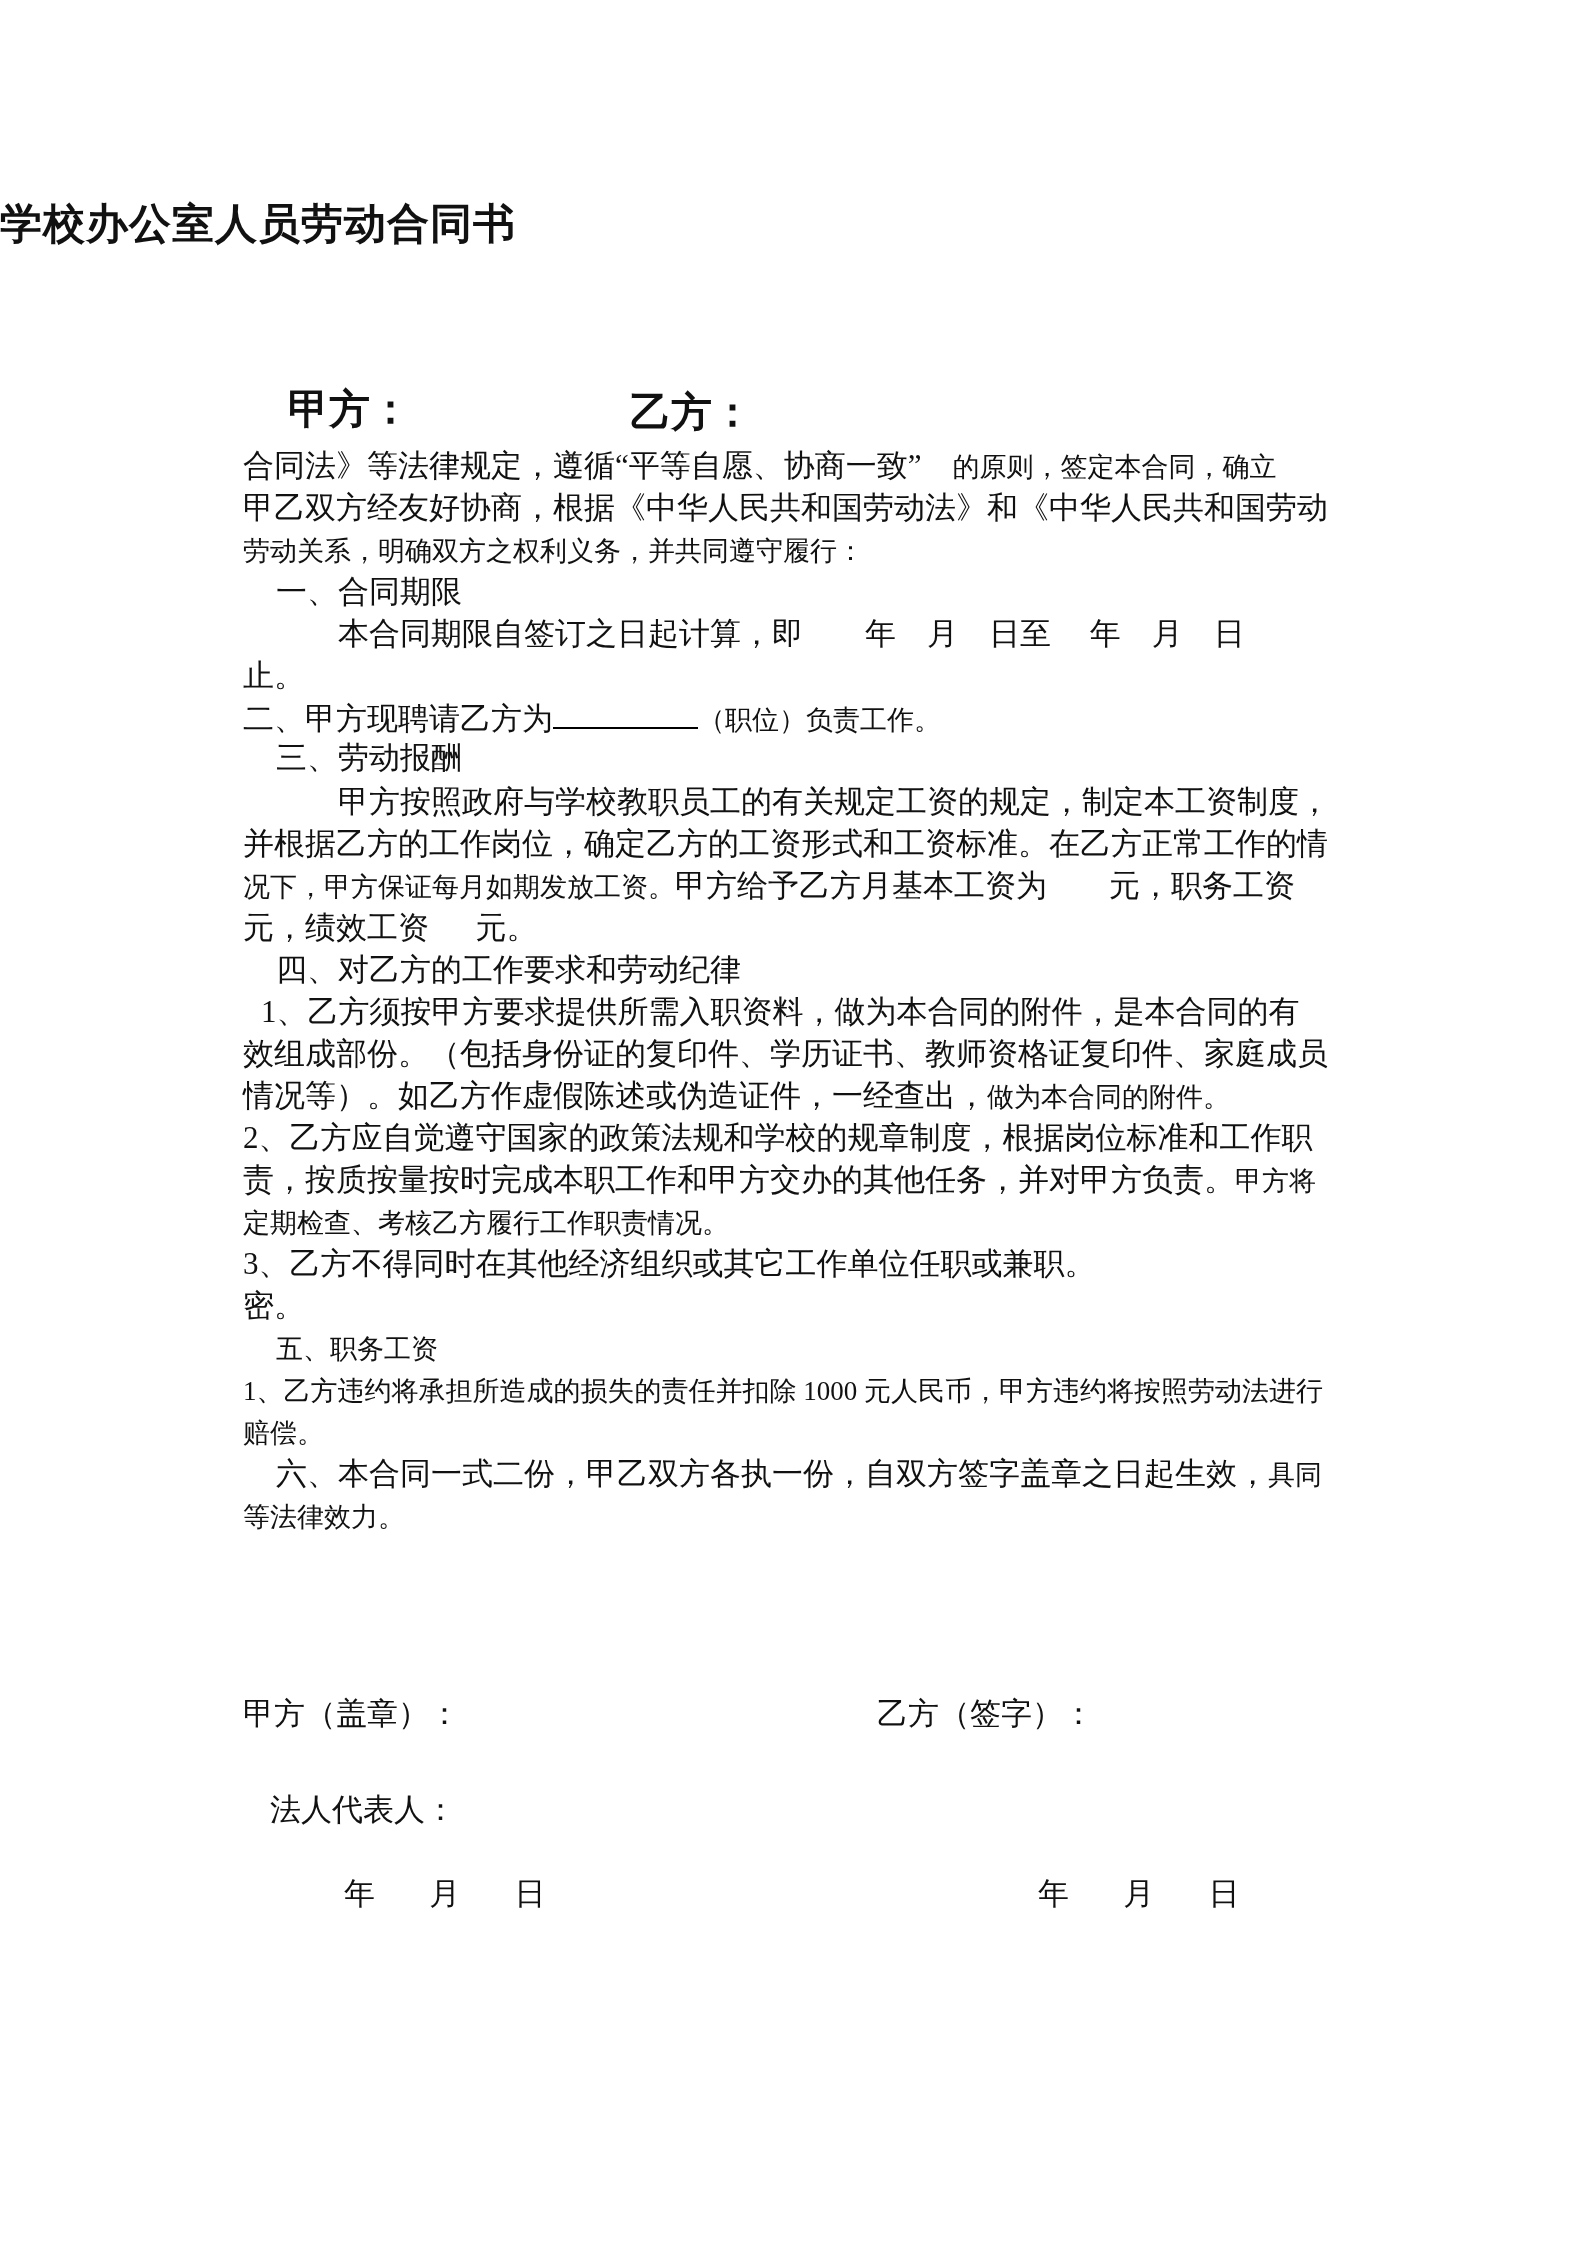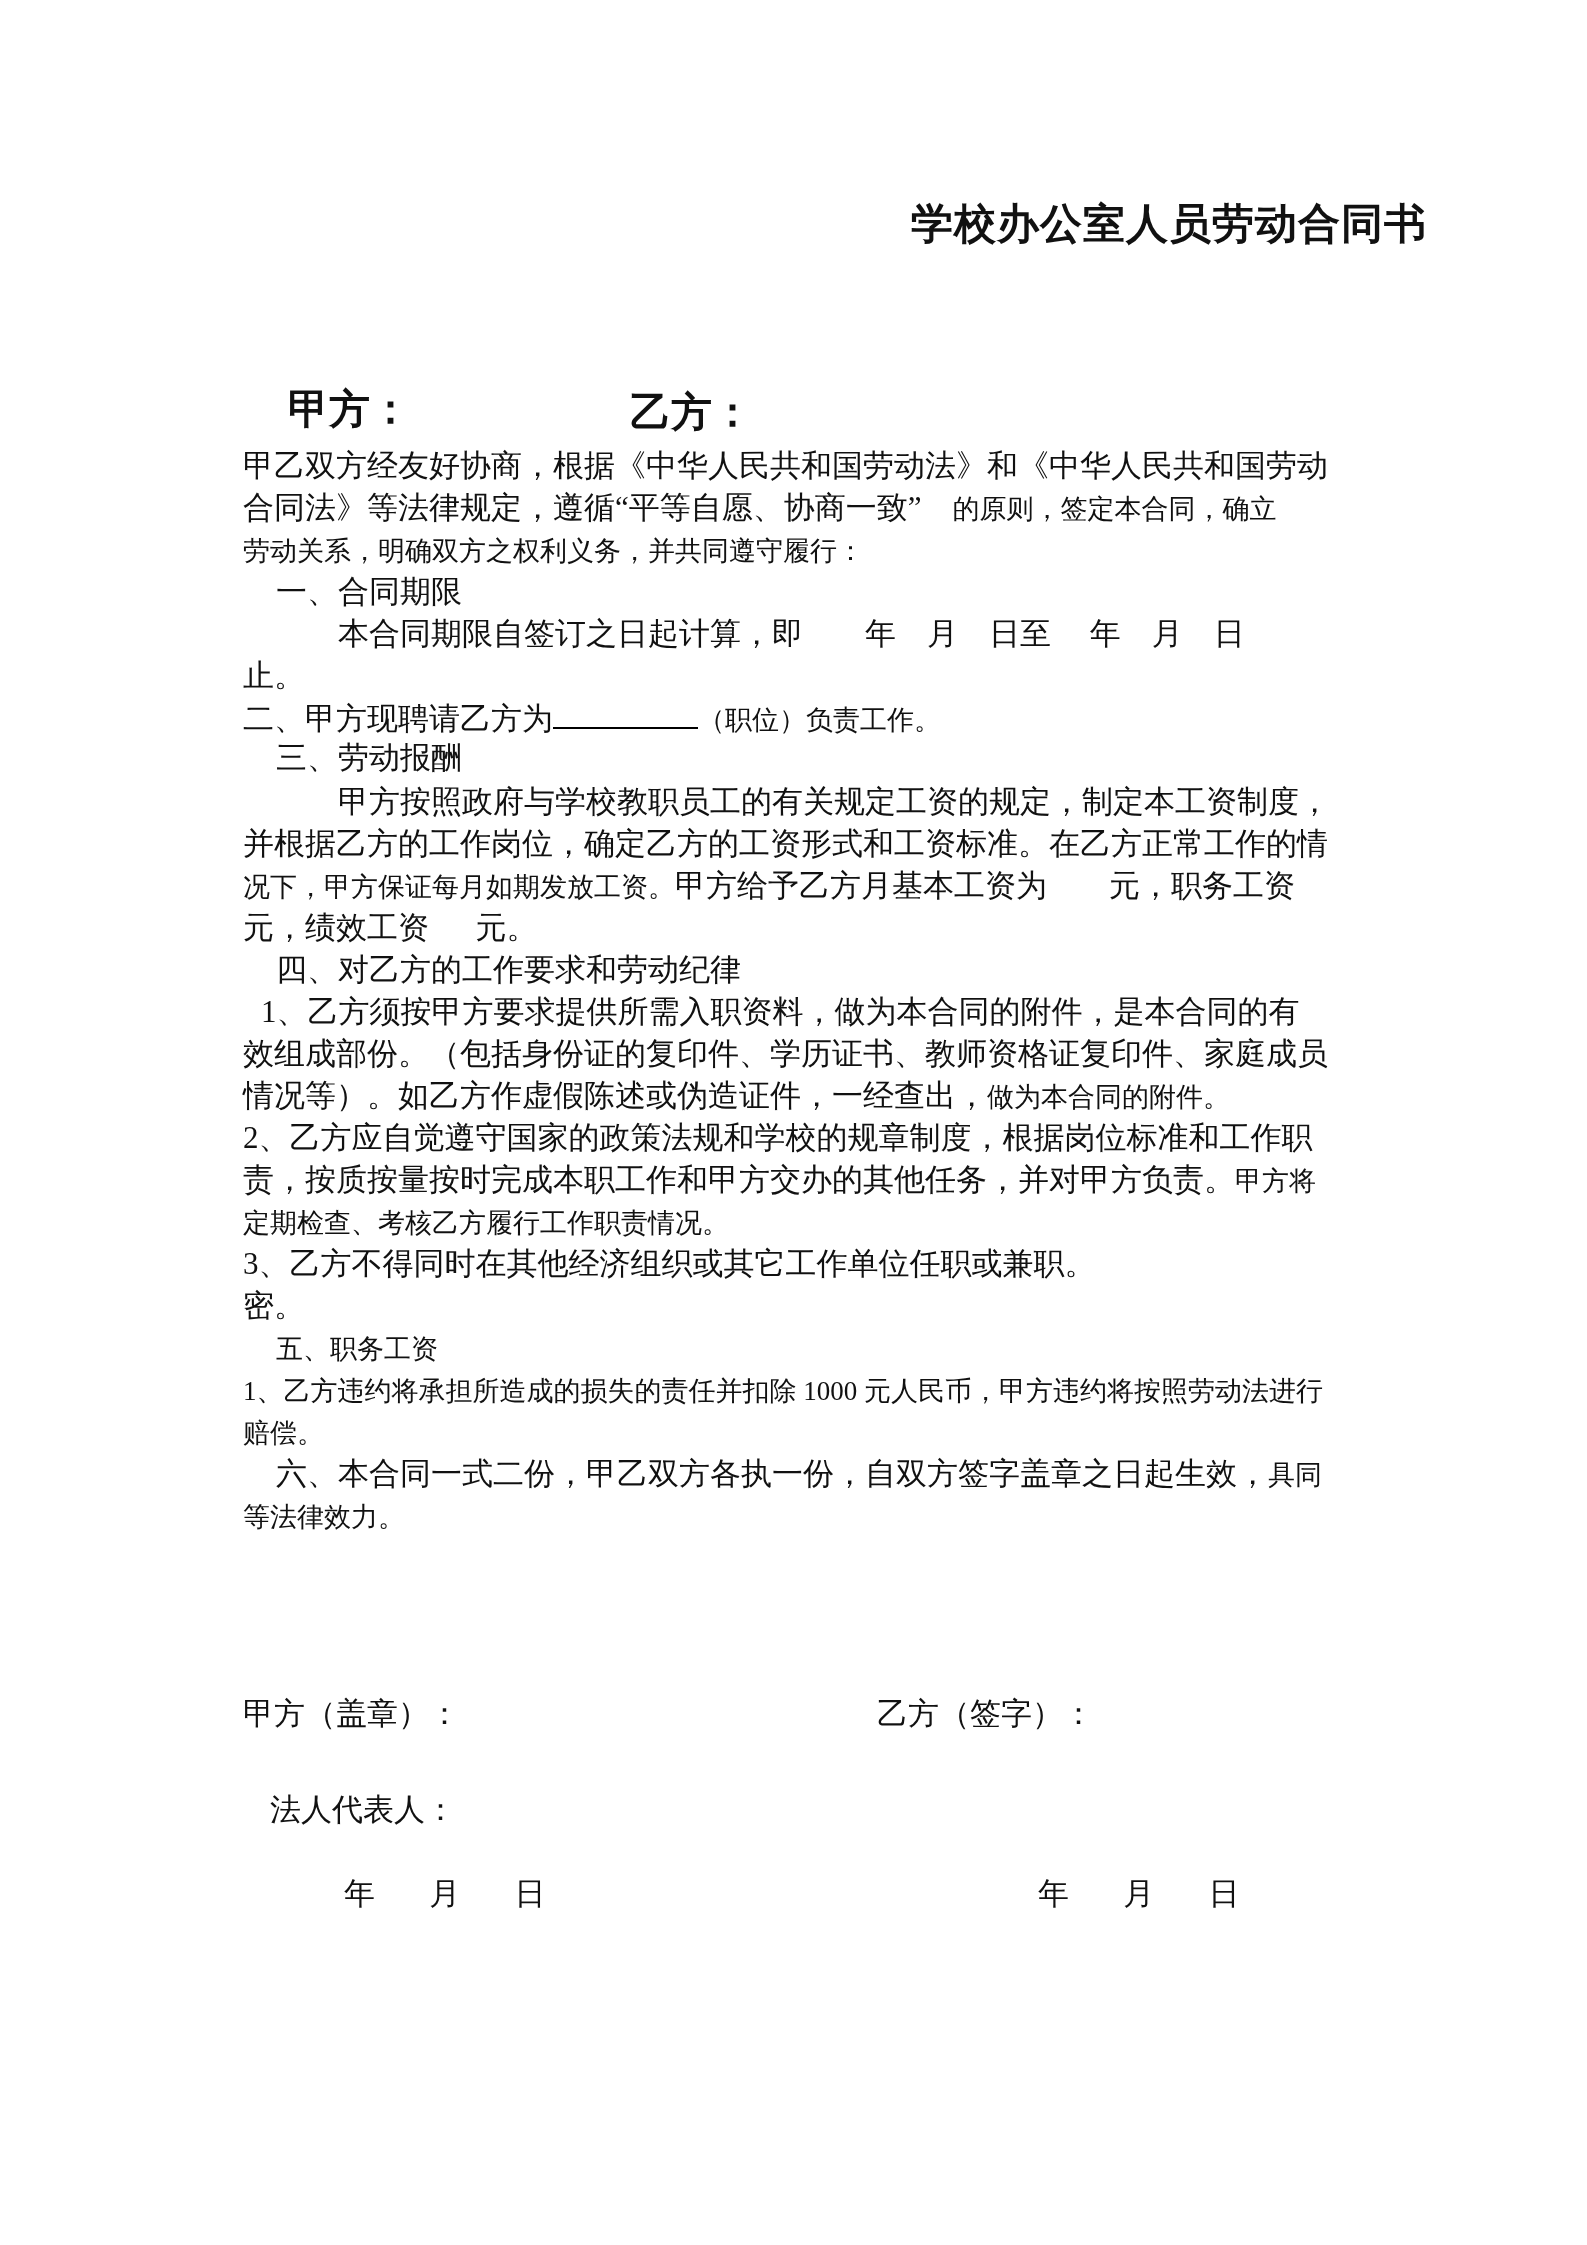--- a/index.html
+++ b/index.html
@@ -10,21 +10,21 @@
     background:#ffffff;
     color:#111;
     font-family:"Liberation Serif", serif;
     overflow:hidden;
   }
   .doc-title{
     position:absolute;
     top:198px;left:0;
     width:1427px;              
     margin:0;
-    text-align:right;
+    text-align:left;
     font-family:"Liberation Sans", sans-serif;
     font-weight:bold;
     font-size:42px;
     line-height:52px;
     letter-spacing:1px;
   }
   .parties{
     position:absolute;
     top:388px;left:0;width:100%;
     font-weight:bold;
@@ -66,22 +66,22 @@
 <div class="page">
 
   <h1 class="doc-title">学校办公室人员劳动合同书</h1>
 
   <div class="parties">
     <span class="party-a">甲方：</span>
     <span class="party-b">乙方：</span>
   </div>
 
   <div class="body-block" id="contract-body">
+      <div class="line"><span class="seg">合同法》等法律规定，遵循“平等自愿、协商一致”    </span><span class="seg s">的原则，签定本合同，确立</span></div>
       <div class="line"><span class="seg">甲乙双方经友好协商，根据《中华人民共和国劳动法》和《中华人民共和国劳动</span></div>
-      <div class="line"><span class="seg">合同法》等法律规定，遵循“平等自愿、协商一致”    </span><span class="seg s">的原则，签定本合同，确立</span></div>
       <div class="line"><span class="seg s">劳动关系，明确双方之权利义务，并共同遵守履行：</span></div>
       <div class="line" style="padding-left: 33px;"><span class="seg">一、合同期限</span></div>
       <div class="line" style="padding-left: 95px;"><span class="seg">本合同期限自签订之日起计算，即        年    月    日至     年    月    日</span></div>
       <div class="line"><span class="seg">止。</span></div>
       <div class="line"><span class="seg">二、甲方现聘请乙方为</span><span class="blank" style="width: 145px;"></span><span class="seg s">（职位）负责工作。</span></div>
       <div class="line" style="padding-left: 33px; font-family: Liberation Mono, monospace;"><span class="seg">三、劳动报酬</span></div>
       <div class="line" style="padding-left: 95px;"><span class="seg">甲方按照政府与学校教职员工的有关规定工资的规定，制定本工资制度，</span></div>
       <div class="line"><span class="seg">并根据乙方的工作岗位，确定乙方的工资形式和工资标准。在乙方正常工作的情</span></div>
       <div class="line"><span class="seg s">况下，甲方保证每月如期发放工资。</span><span class="seg">甲方给予乙方月基本工资为        元，职务工资</span></div>
       <div class="line"><span class="seg">元，绩效工资      元。</span></div>

